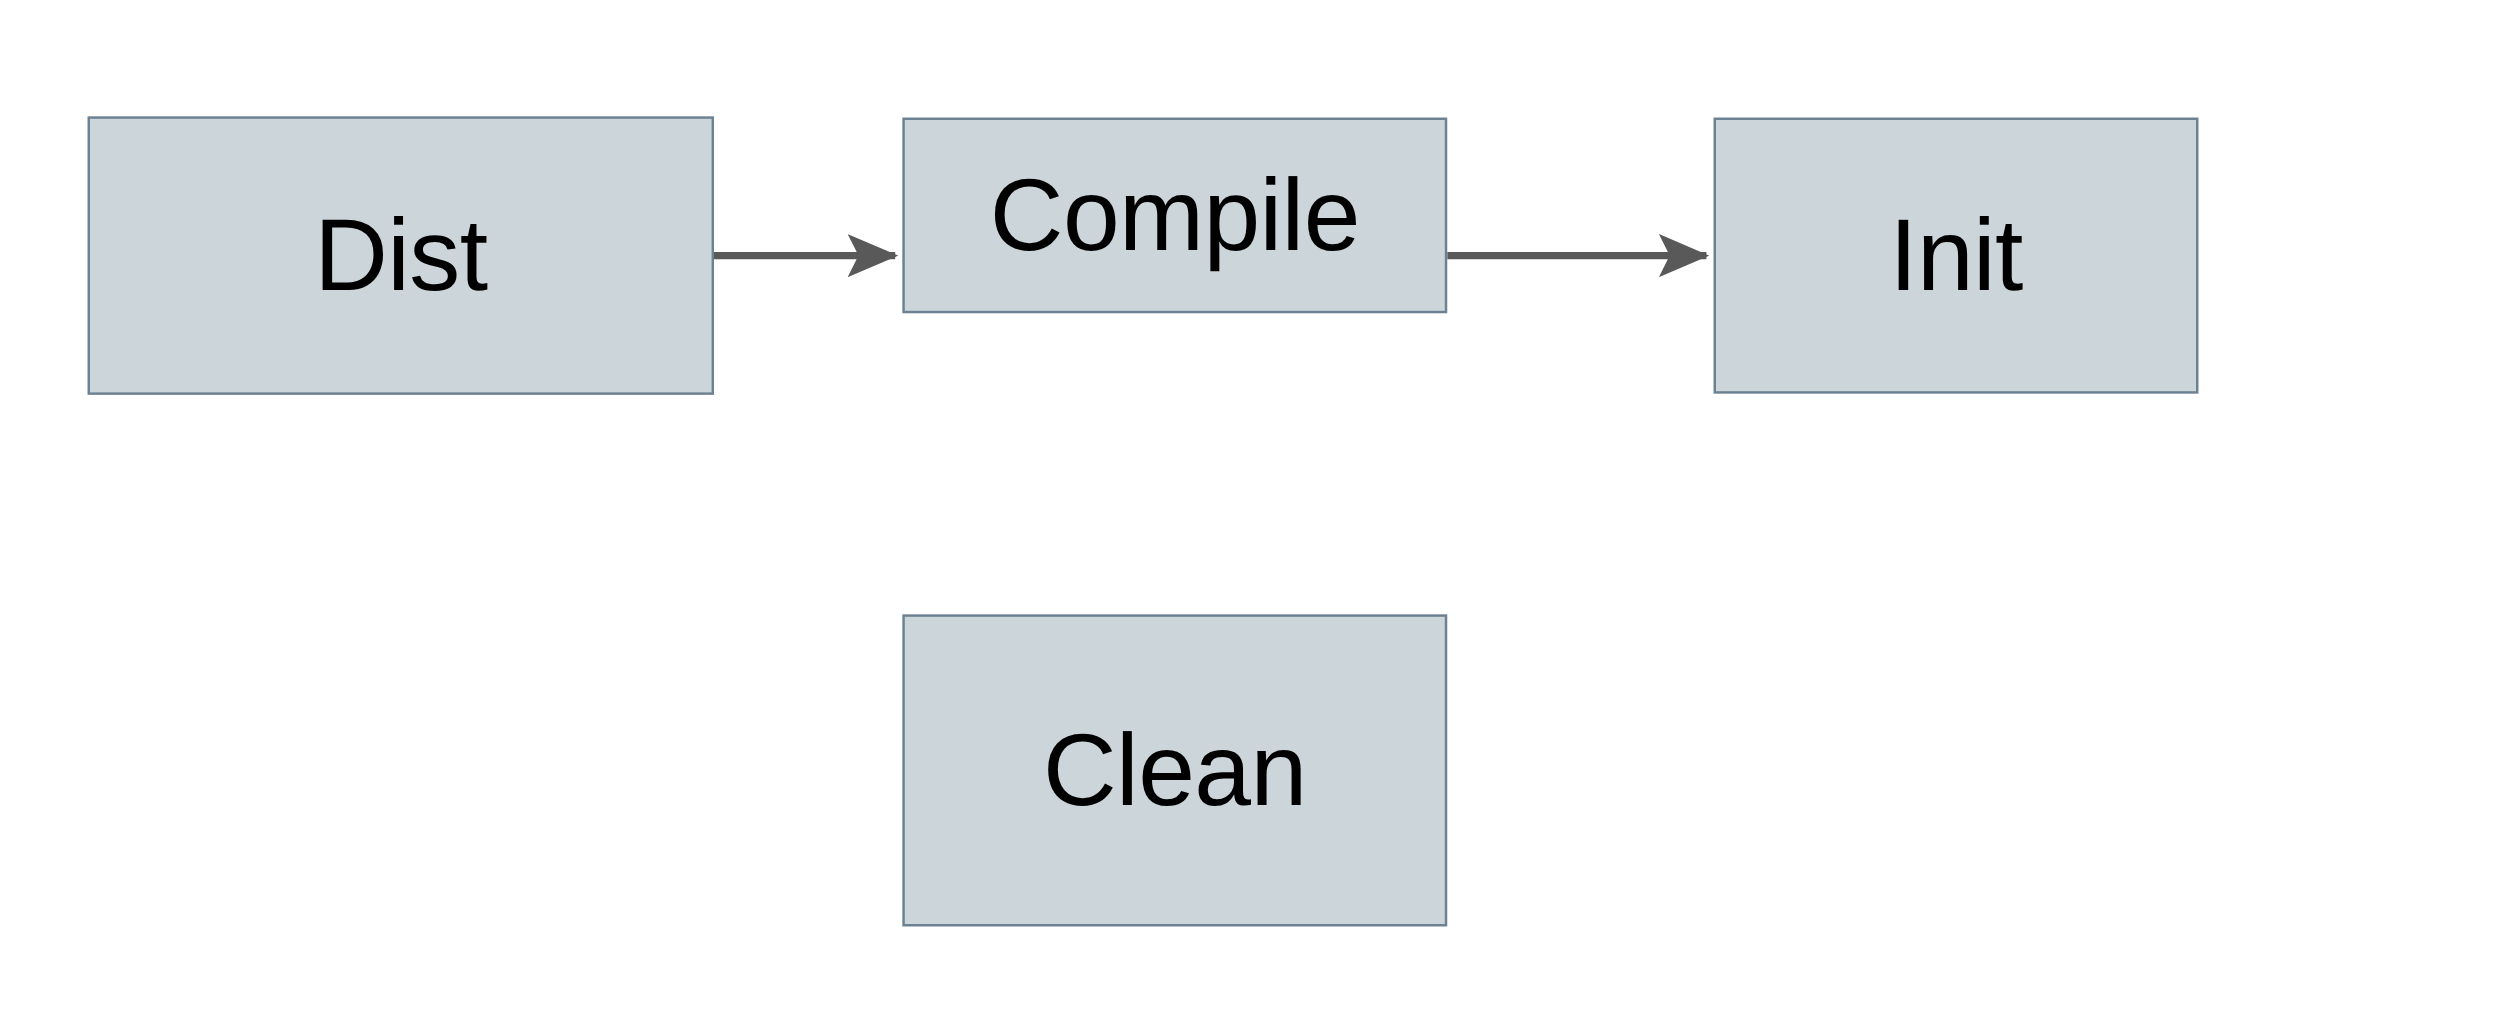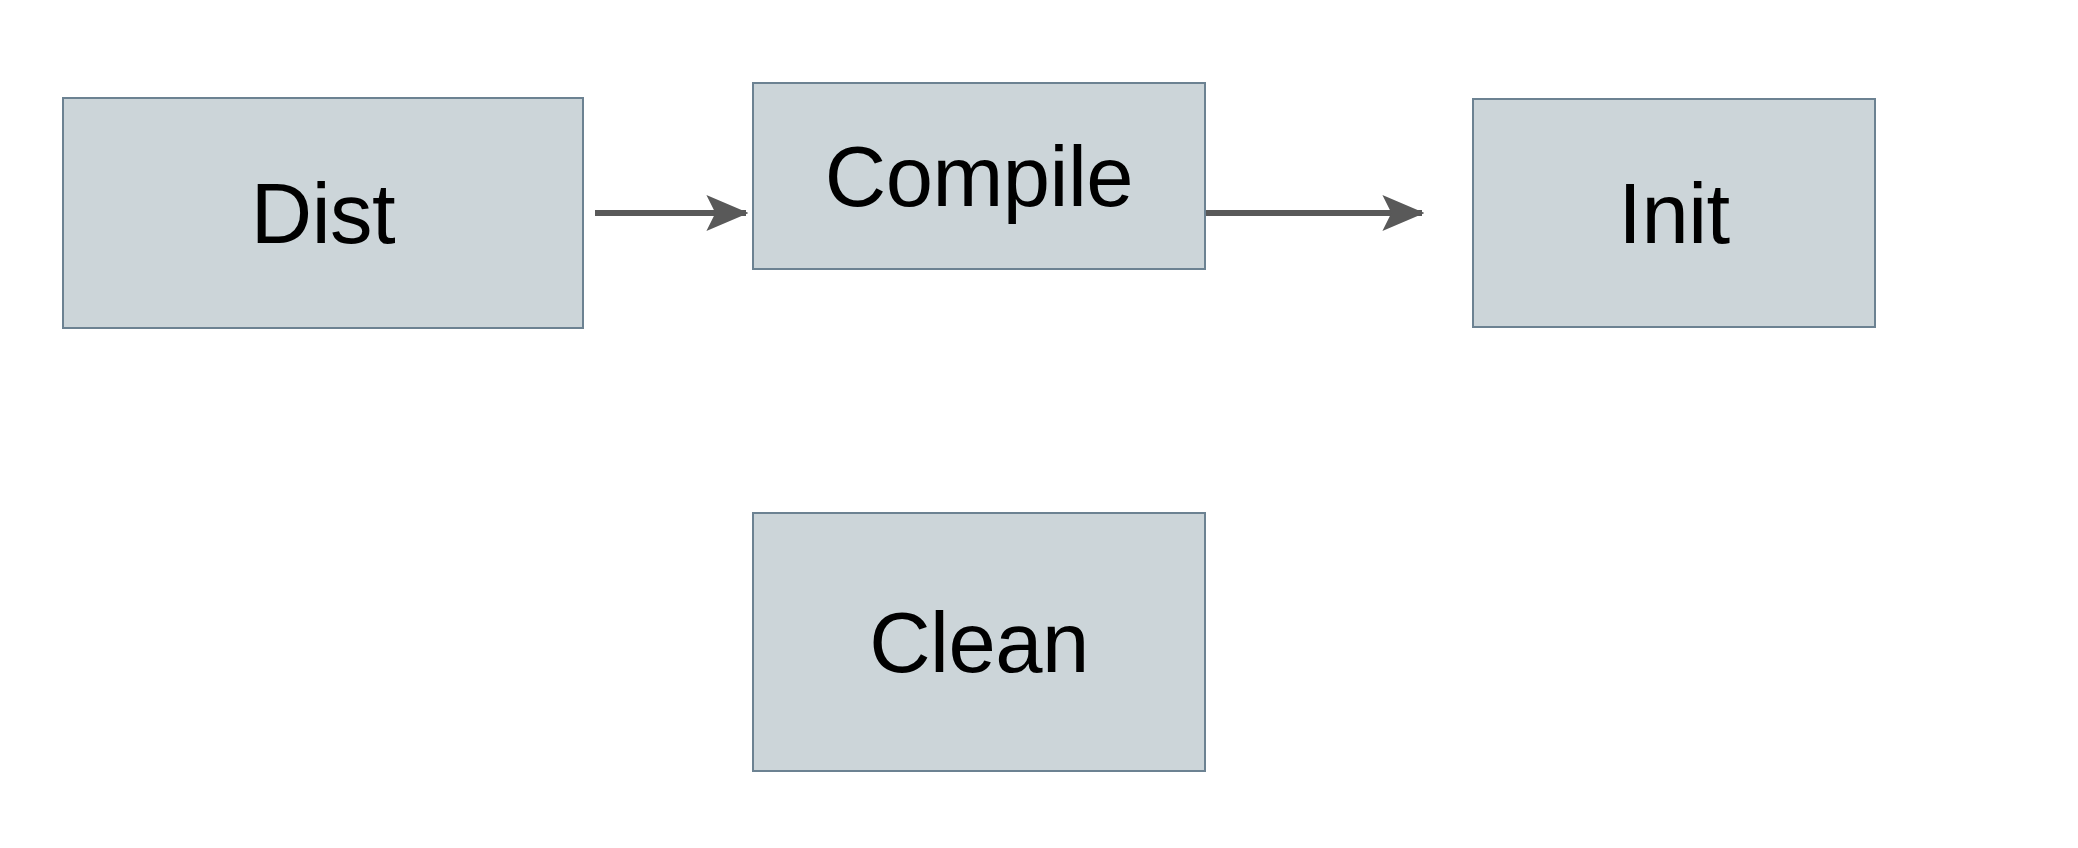--- a/index.html
+++ b/index.html
@@ -39,23 +39,23 @@
   .edge-svg {
     position: absolute;
     left: 0;
     top: 0;
     width: 2078px;
     height: 848px;
     overflow: visible;
     pointer-events: none;
   }
   
-  #node-dist    { left: 62px;   top: 97px;  width: 522px; height: 232px; }
-  #node-compile { left: 752px;  top: 82px;  width: 454px; height: 188px; }
-  #node-init    { left: 1472px; top: 98px;  width: 404px; height: 230px; }
+  #node-dist    { left: 73px;   top: 97px;  width: 522px; height: 232px; }
+  #node-compile { left: 752px;  top: 98px;  width: 454px; height: 163px; }
+  #node-init    { left: 1428px; top: 98px;  width: 404px; height: 230px; }
   #node-clean   { left: 752px;  top: 512px; width: 454px; height: 260px; }
 </style>
 </head>
 <body>
 
 <div id="canvas">
 
   <svg class="edge-svg" viewBox="0 0 2078 848" xmlns="http://www.w3.org/2000/svg">
     <defs>
       <marker id="arrowhead" markerWidth="7" markerHeight="6" refX="6.6" refY="3" orient="auto" markerUnits="strokeWidth">

